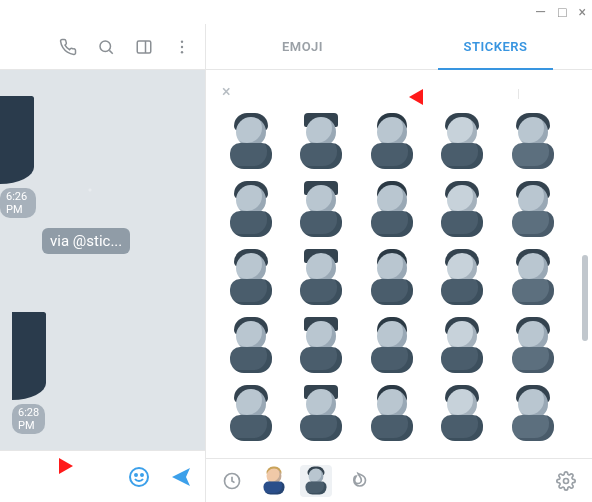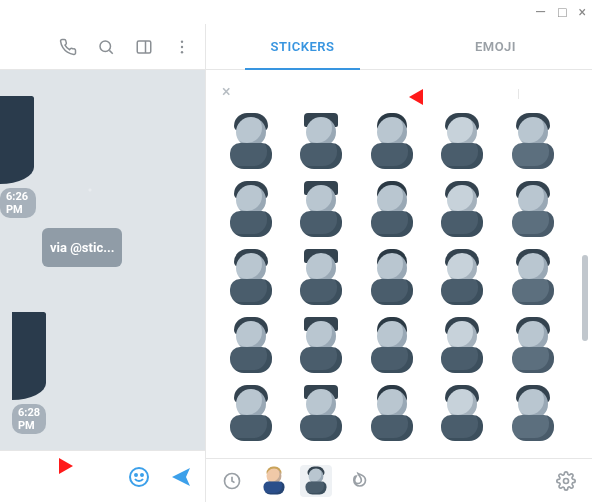--- a/index.html
+++ b/index.html
@@ -26,38 +26,37 @@
   }
   .left-header .hicon { width: 18px; height: 18px; display:flex; align-items:center; justify-content:center; }
 
   
   .chat {
     flex: 1; position: relative; background: #dfe4e8;
     background-image:
       radial-gradient(circle at 30px 40px, rgba(255,255,255,.4) 1px, transparent 2px),
       radial-gradient(circle at 90px 120px, rgba(255,255,255,.3) 1px, transparent 2px);
     overflow: hidden;
-    font-weight: bold;
   }
   .sticker-msg {
     position: absolute; left: 0;
     width: 36px;
   }
   .sticker-shape {
     width: 34px; height: 88px; background: #2a3b4c;
     border-top-right-radius: 6px; border-bottom-right-radius: 80px 40px;
   }
   .time-badge {
     margin-top: 4px;
     background: rgba(120,135,150,.55); color: #fff;
     font-size: 11px; padding: 2px 6px; border-radius: 10px; display: inline-block;
   }
   .via-badge {
     position: absolute; background: rgba(110,125,140,.7); color: #fff;
-    font-size: 13px; padding: 12px 8px; border-radius: 6px;
+    font-size: 15px; padding: 4px 8px; border-radius: 6px;
   }
 
   
   .composer {
     height: 52px; display: flex; align-items: center; justify-content: flex-end;
     gap: 18px; padding: 0 12px; border-top: 1px solid #e6e6e6;
     position: relative;
   }
   .smile-icon { color: #3ca0ea; }
   .send-icon { color: #3ca0ea; }
@@ -211,22 +210,22 @@
       <span class="send-icon">
         <svg width="24" height="24" viewBox="0 0 24 24" fill="#3ca0ea">
             <path d="M3 12l18-9-4 9 4 9z"></path>
           </svg>
       </span>
     </div>
   </div>
 
   <div class="right">
     <div class="tabs">
+      <div class="tab">EMOJI</div>
       <div class="tab active">STICKERS</div>
-      <div class="tab">EMOJI</div>
     </div>
 
     <div class="pack-header">
       <span class="close-x">×</span>
     </div>
 
     <div class="grid-wrap">
       <div class="grid" id="sticker-grid">
           <div class="sticker">
             <div class="char ">

